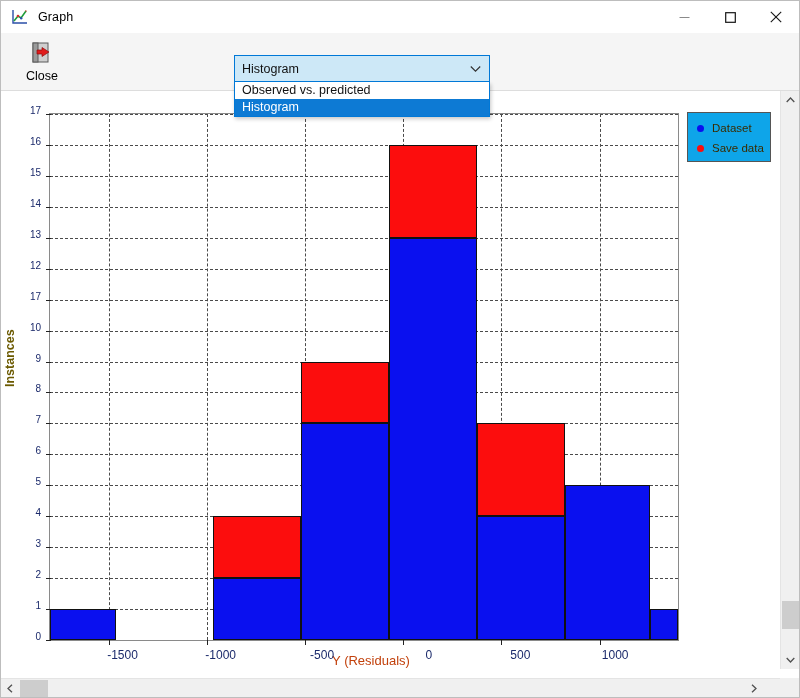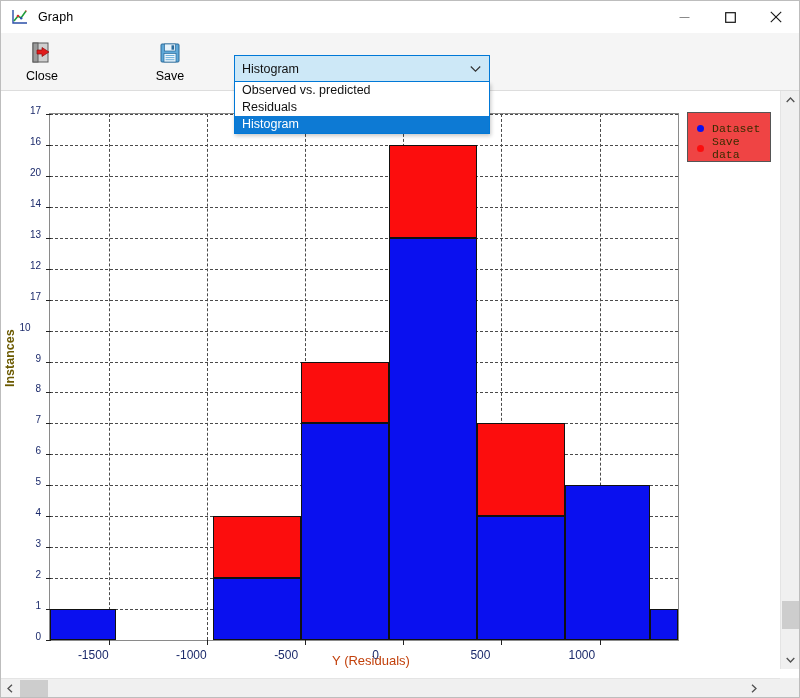--- a/index.html
+++ b/index.html
@@ -66,39 +66,39 @@
 
   .ylabel-txt { position:absolute; font-size:10px; color:#1b2a6b;
                 text-align:right; width:32px; right:0; }
   .ytick { position:absolute; left:-4px; width:5px; height:1px; background:#222; }
   .hgrid { position:absolute; left:0; width:100%; height:0;
            border-top:1px dashed #4a4a4a; }
   .vgrid { position:absolute; top:0; height:100%; width:0;
            border-left:1px dashed #4a4a4a; }
   .xtick { position:absolute; bottom:-5px; width:1px; height:5px; background:#222; }
   .xlabel-txt { position:absolute; font-size:12px; color:#1b2a6b;
-                text-align:left; width:60px; }
+                text-align:right; width:60px; }
 
   .bar { position:absolute; bottom:0; }
   .seg-blue { position:absolute; left:0; width:100%; background:#0a10ef;
               border:1px solid #111; }
   .seg-red  { position:absolute; left:0; width:100%; background:#fc0d0d;
               border:1px solid #111; }
 
   #axis-y-title { position:absolute; left:2px; top:296px;
                   font-size:12.5px; font-weight:bold; color:#6b5a00;
                   transform:rotate(-90deg); transform-origin:left top;
                   white-space:nowrap; }
   #axis-x-title { position:absolute; left:0; top:562px; width:740px;
                   text-align:center; font-size:13px; font-weight:normal;
                   color:#c2410c; }
 
   
   #legendbox { position:absolute; left:686px; top:21px; width:84px; height:50px;
-               border:1px solid #555; background:#ef4444; padding:5px 0 0 0;font-family:Liberation Mono, monospace; }
+               border:1px solid #555; background:#0ea5e9; padding:5px 0 0 0; }
   .lg-row { display:flex; align-items:center; height:20px; padding-left:9px; }
   .lg-dot { width:7px; height:7px; border-radius:50%; flex:none; }
   .lg-txt { font-size:11.5px; color:#3a2c00; margin-left:8px; }
 
   
   #vscroll { position:absolute; right:0; top:90px; width:19px; height:578px;
              background:#f0f0f0; border-left:1px solid #e4e4e4; }
   #hscroll { position:absolute; left:0; bottom:0; width:781px; height:19px;
              background:#f0f0f0; border-top:1px solid #e4e4e4; }
   #corner { position:absolute; right:0; bottom:0; width:19px; height:19px;
@@ -152,53 +152,38 @@
         <svg width="26" height="26" viewBox="0 0 26 26">
           <rect x="4" y="3" width="15" height="19" fill="#cfcfcf" stroke="#5a5a5a"></rect>
           <rect x="4" y="3" width="5" height="19" fill="#9b9b9b" stroke="#5a5a5a"></rect>
           <path d="M20 12 L13 7.5 L13 10 L8 10 L8 14 L13 14 L13 16.5 Z" fill="#e01b1b" stroke="#8d0d0d" stroke-width="0.7"></path>
         </svg>
       </span>
       <span class="tlbl">Close</span>
     </div>
 
 
-    <div class="tbtn" style="left:140px">
-      <span class="tico">
-        <svg width="26" height="26" viewBox="0 0 26 26">
-          <rect x="4" y="4" width="18" height="18" rx="1" fill="#5fa8d8" stroke="#2a6a9a"></rect>
-          <rect x="7.5" y="4" width="11" height="7" fill="#e8f3fa" stroke="#2a6a9a" stroke-width="0.7"></rect>
-          <rect x="14.5" y="5.3" width="2.6" height="4.4" fill="#2a6a9a"></rect>
-          <rect x="7" y="13.5" width="12" height="8.5" fill="#eaf5fc" stroke="#2a6a9a" stroke-width="0.7"></rect>
-          <line x1="8.6" y1="15.5" x2="17.4" y2="15.5" stroke="#6fb0da" stroke-width="1"></line>
-          <line x1="8.6" y1="17.6" x2="17.4" y2="17.6" stroke="#6fb0da" stroke-width="1"></line>
-          <line x1="8.6" y1="19.7" x2="17.4" y2="19.7" stroke="#6fb0da" stroke-width="1"></line>
-        </svg>
-      </span>
-      <span class="tlbl">Save</span>
-    </div>
 
     <div id="showlegend">
       <span id="legend-check"></span>
       <span id="legend-label">Show legend</span>
     </div>
   </div>
 
   <div id="combo-wrap">
     <div id="combo">
       <span id="combo-value">Histogram</span>
       <span id="combo-arrow">
         <svg width="11" height="7" viewBox="0 0 11 7">
           <path d="M0.8 1 L5.5 5.6 L10.2 1" fill="none" stroke="#333" stroke-width="1.2"></path>
         </svg>
       </span>
     </div>
     <div id="combo-list">
       <div class="citem">Observed vs. predicted</div>
-      <div class="citem">Residuals</div>
       <div class="citem sel">Histogram</div>
     </div>
   </div>
 
   <div id="client">
 
     <div id="axis-y-title">Instances</div>
 
     <div id="plotframe">
       <div id="plotinner">
@@ -292,26 +277,26 @@
   <div class="ylabel-txt" style="top: 540px; right: auto; left: 8px;">0</div>
       <div class="ylabel-txt" style="top: 509.059px; right: auto; left: 8px;">1</div>
       <div class="ylabel-txt" style="top: 478.118px; right: auto; left: 8px;">2</div>
       <div class="ylabel-txt" style="top: 447.176px; right: auto; left: 8px;">3</div>
       <div class="ylabel-txt" style="top: 416.235px; right: auto; left: 8px;">4</div>
       <div class="ylabel-txt" style="top: 385.294px; right: auto; left: 8px;">5</div>
       <div class="ylabel-txt" style="top: 354.353px; right: auto; left: 8px;">6</div>
       <div class="ylabel-txt" style="top: 323.412px; right: auto; left: 8px;">7</div>
       <div class="ylabel-txt" style="top: 292.471px; right: auto; left: 8px;">8</div>
       <div class="ylabel-txt" style="top: 261.529px; right: auto; left: 8px;">9</div>
-      <div class="ylabel-txt" style="top: 230.588px; right: auto; left: 8px; text-align: center;">10</div>
+      <div class="ylabel-txt" style="top: 230.588px; right: auto; left: 8px;">10</div>
       <div class="ylabel-txt" style="top: 199.647px; right: auto; left: 8px;">17</div>
       <div class="ylabel-txt" style="top: 168.706px; right: auto; left: 8px;">12</div>
       <div class="ylabel-txt" style="top: 137.765px; right: auto; left: 8px;">13</div>
       <div class="ylabel-txt" style="top: 106.824px; right: auto; left: 8px;">14</div>
-      <div class="ylabel-txt" style="top: 75.8824px; right: auto; left: 8px;">20</div>
+      <div class="ylabel-txt" style="top: 75.8824px; right: auto; left: 8px;">15</div>
       <div class="ylabel-txt" style="top: 44.9412px; right: auto; left: 8px;">16</div>
       <div class="ylabel-txt" style="top: 14px; right: auto; left: 8px;">17</div>
       <div class="xlabel-txt" style="left: 76.875px; top: 557px;">-1500</div>
       <div class="xlabel-txt" style="left: 175px; top: 557px;">-1000</div>
       <div class="xlabel-txt" style="left: 273.125px; top: 557px;">-500</div>
       <div class="xlabel-txt" style="left: 371.25px; top: 557px;">0</div>
       <div class="xlabel-txt" style="left: 469.375px; top: 557px;">500</div>
       <div class="xlabel-txt" style="left: 567.5px; top: 557px;">1000</div>
     </div>
 

